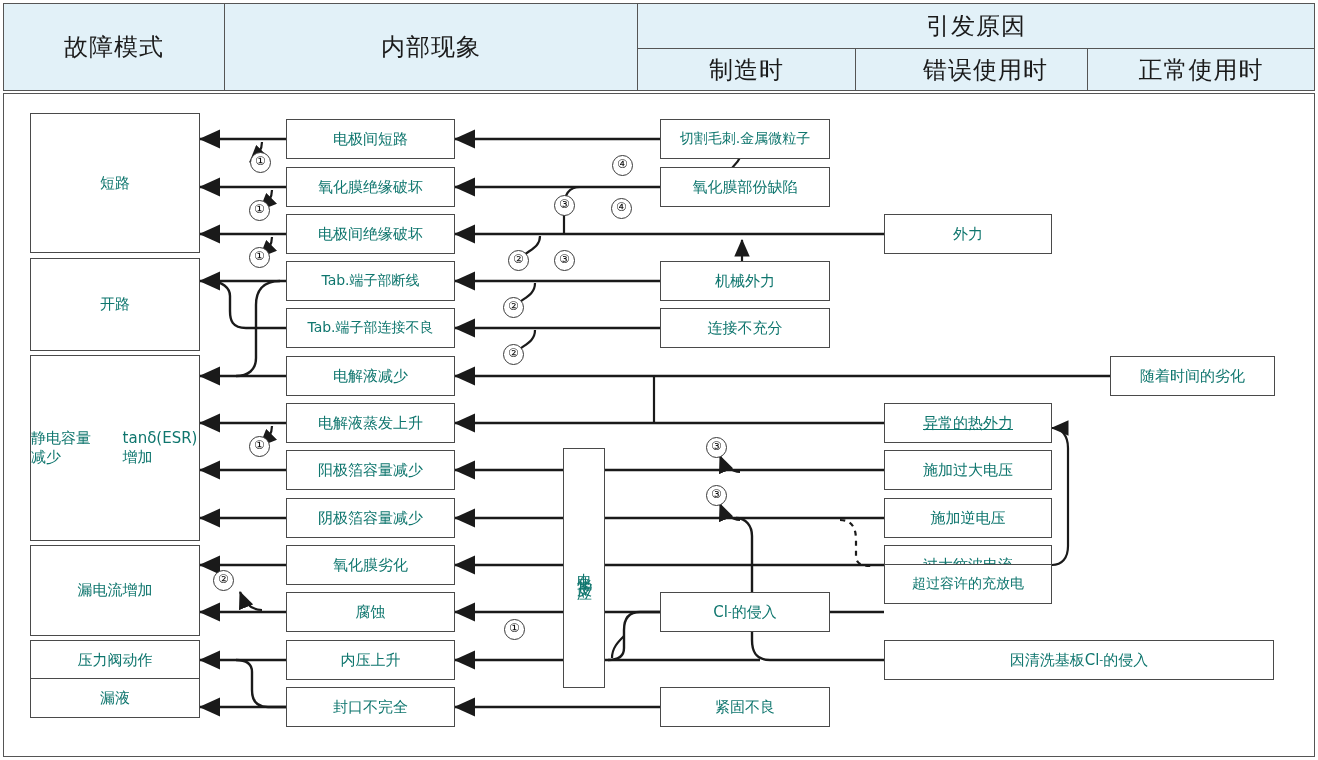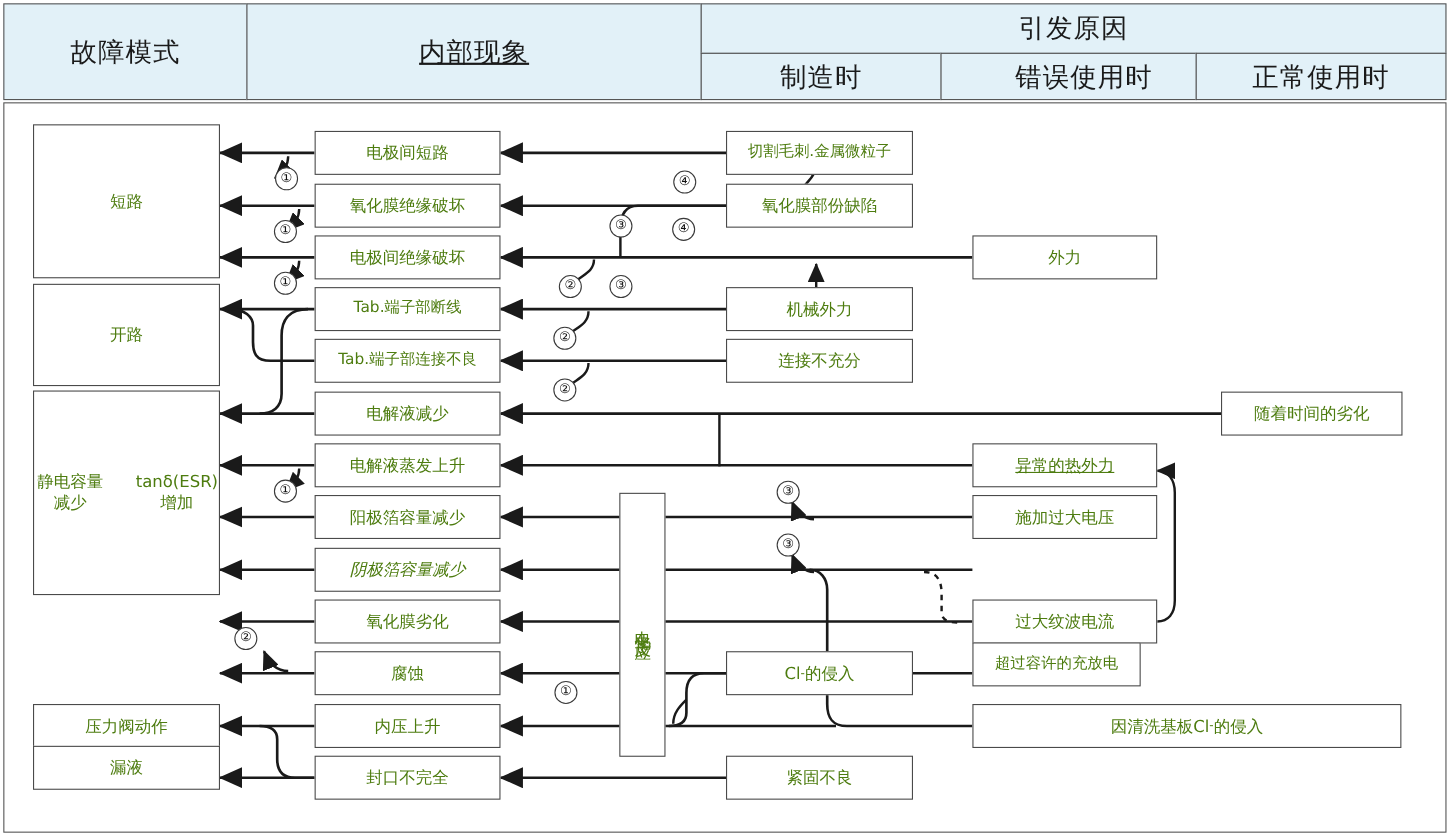--- a/index.html
+++ b/index.html
@@ -10,43 +10,43 @@
   .hdr{position:absolute;background:#e2f1f8;border:1.6px solid #555;box-sizing:border-box;
        display:flex;align-items:center;justify-content:center;color:#1a1a1a;}
   .hdr span{font-size:24px;letter-spacing:1px;}
 
   
   #frame{position:absolute;left:3px;top:93px;width:1312px;height:664px;
          border:1.6px solid #555;box-sizing:border-box;background:#fff;}
 
   
   .box{position:absolute;box-sizing:border-box;border:1.6px solid #4a4a4a;background:#fff;
-       display:flex;align-items:center;justify-content:center;text-align:center;
-       color:#4d7c0f;font-size:15px;line-height:1.25;z-index:3;}
+       display:flex;align-items:center;justify-content:center;
+       color:#0f766e;font-size:15px;line-height:1.25;z-index:3;}
   .box.small{font-size:14px;}
   .box.vert{writing-mode:vertical-rl;text-orientation:upright;letter-spacing:3px;font-size:15px;}
   .box .ml{display:block;}
 
   
   #wires{position:absolute;left:0;top:0;width:1318px;height:760px;z-index:2;pointer-events:none;}
 
   
   .mk{position:absolute;width:19px;height:19px;border:1.3px solid #3a3a3a;border-radius:50%;
       background:#fff;color:#111;font-size:12px;line-height:17px;text-align:center;z-index:5;}
   .sup{font-size:11px;vertical-align:super;}
 </style>
 </head>
 <body>
 
 <div id="root">
 
   <div class="hdr" style="left:3px;top:3px;width:222px;height:88px;">
     <span>故障模式</span>
   </div>
-  <div class="hdr" style="left:224px;top:3px;width:414px;height:88px;text-decoration:underline;">
+  <div class="hdr" style="left:224px;top:3px;width:414px;height:88px;">
     <span>内部现象</span>
   </div>
   <div class="hdr" style="left:637px;top:3px;width:678px;height:46px;">
     <span>引发原因</span>
   </div>
   <div class="hdr" style="left:637px;top:48px;width:219px;height:43px;">
     <span>制造时</span>
   </div>
   <div class="hdr" style="left:855px;top:48px;width:233px;height:43px;padding-left:28px;">
     <span>错误使用时</span>
@@ -149,20 +149,23 @@
   <div class="box" style="left:30px;top:258px;width:170px;height:93px;">
     <span>开路</span>
   </div>
   <div class="box" style="left:30px;top:113px;width:170px;height:140px;">
     <span>短路</span>
   </div>
   <div class="box" style="left:30px;top:355px;width:170px;height:186px;flex-direction:row;gap:26px;">
     <span class="ml">静电容量减少</span>
     <span class="ml">tanδ(ESR)增加</span>
   </div>
+  <div class="box" style="left:30px;top:545px;width:170px;height:91px;">
+    <span>漏电流增加</span>
+  </div>
   <div class="box" style="left:30px;top:640px;width:170px;height:40px;">
     <span>压力阀动作</span>
   </div>
   <div class="box" style="left:30px;top:678px;width:170px;height:40px;">
     <span>漏液</span>
   </div>
 
   <div class="box" style="left:286px;top:119px;width:169px;height:40px;">
     <span>电极间短路</span>
   </div>
@@ -180,21 +183,21 @@
   </div>
   <div class="box" style="left:286px;top:356px;width:169px;height:40px;">
     <span>电解液减少</span>
   </div>
   <div class="box" style="left:286px;top:403px;width:169px;height:40px;">
     <span>电解液蒸发上升</span>
   </div>
   <div class="box" style="left:286px;top:450px;width:169px;height:40px;">
     <span>阳极箔容量减少</span>
   </div>
-  <div class="box" style="left:286px;top:498px;width:169px;height:40px;font-style:italic;">
+  <div class="box" style="left:286px;top:498px;width:169px;height:40px;">
     <span>阴极箔容量减少</span>
   </div>
   <div class="box" style="left:286px;top:545px;width:169px;height:40px;">
     <span>氧化膜劣化</span>
   </div>
   <div class="box" style="left:286px;top:592px;width:169px;height:40px;">
     <span>腐蚀</span>
   </div>
   <div class="box" style="left:286px;top:640px;width:169px;height:40px;">
     <span>内压上升</span>
@@ -231,24 +234,27 @@
 
   <div class="box" style="left:884px;top:214px;width:168px;height:40px;">
     <span>外力</span>
   </div>
   <div class="box" style="left:884px;top:403px;width:168px;height:40px;text-decoration:underline;">
     <span>异常的热外力</span>
   </div>
   <div class="box" style="left:884px;top:450px;width:168px;height:40px;">
     <span>施加过大电压</span>
   </div>
+  <div class="box" style="left:884px;top:498px;width:168px;height:40px;">
+    <span>施加逆电压</span>
+  </div>
   <div class="box" style="left:884px;top:545px;width:168px;height:40px;">
     <span>过大纹波电流</span>
   </div>
-  <div class="box small" style="left:884px;top:584px;width:153px;height:40px;">
+  <div class="box small" style="left:884px;top:564px;width:168px;height:40px;">
     <span>超过容许的充放电</span>
   </div>
   <div class="box" style="left:884px;top:640px;width:390px;height:40px;">
     <span>因清洗基板Cl</span>
       <span class="sup">-</span>
       <span>的侵入</span>
   </div>
 
   <div class="box" style="left:1110px;top:356px;width:165px;height:40px;">
     <span>随着时间的劣化</span>

